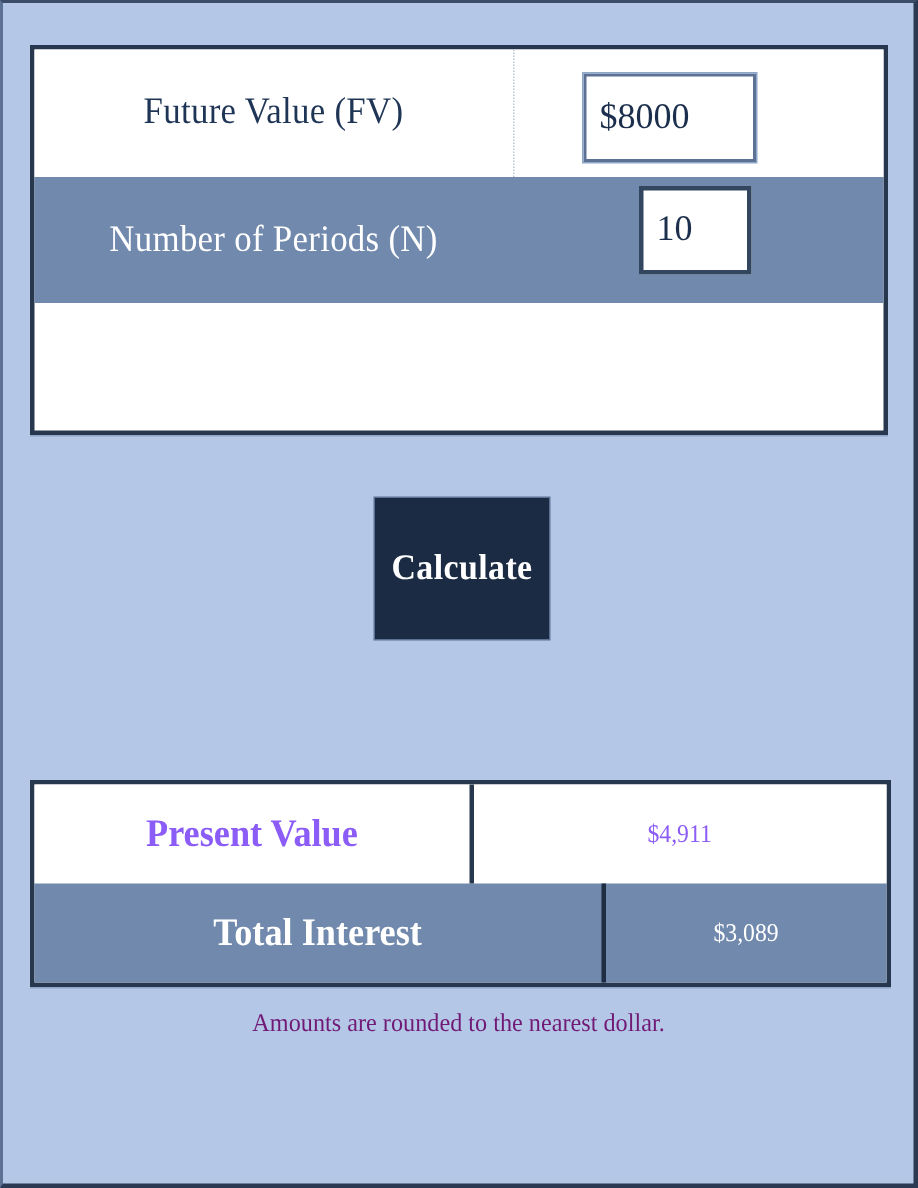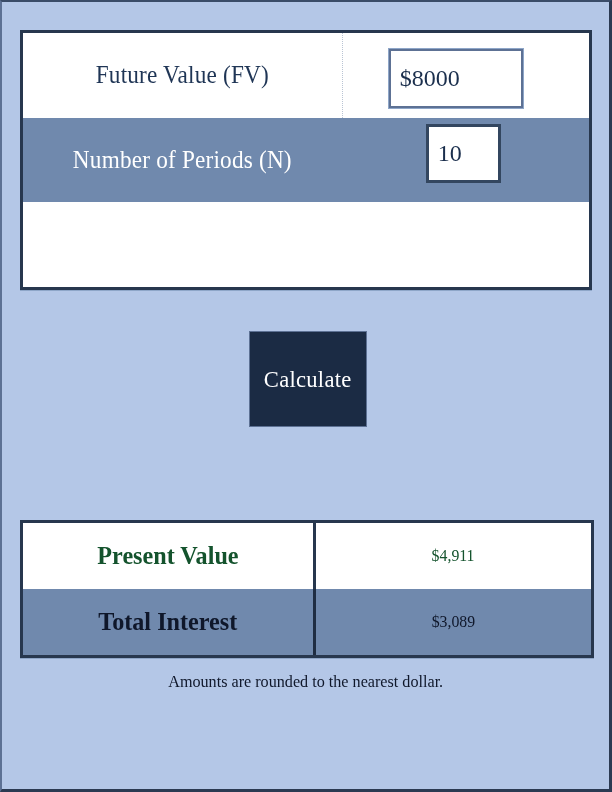--- a/index.html
+++ b/index.html
@@ -81,21 +81,21 @@
     background: #ffffff;
     box-sizing: border-box;
     display: flex;
     align-items: center;
     font-size: 24px;
     color: #1b2f4d;
   }
   .in-box.fv {
     left: 19px;
     top: 16px;
-    width: 134px;
+    width: 115px;
     height: 59px;
     border: 2px solid #5d7194;
     outline: 1px solid #8ea6c8;
     padding-left: 9px;
   }
   .in-box.n {
     left: 37px;
     top: 6px;
     width: 75px;
     height: 59px;
@@ -120,21 +120,21 @@
     position: absolute;
     left: 248px;
     top: 330px;
     width: 116px;
     height: 94px;
     background: #1b2b44;
     color: #ffffff;
     border: 0;
     font-family: "Liberation Serif", "DejaVu Serif", serif;
     font-size: 24px;
-    font-weight: normal;
+    font-weight: bold;
     letter-spacing: .3px;
     display: flex;
     align-items: center;
     justify-content: center;
     box-shadow: 0 0 0 1px #5d7194;
     cursor: pointer;
   }
   .calc-btn span { transform: scaleX(.94); }
 
   
@@ -170,33 +170,33 @@
   }
   .res-cell.label {
     width: 51%;
     font-size: 26px;
     font-weight: bold;
   }
   .res-cell.value {
     flex: 1;
     font-size: 17px;
   }
-  .res-row.white .res-cell { color: #14532d; align-items: center; }
-  .res-row.slate .res-cell { color: #0f172a; }
+  .res-row.white .res-cell { color: #8b5cf6; align-items: center; }
+  .res-row.slate .res-cell { color: #ffffff; margin-left: 44px; }
   .res-cell span { transform: scaleX(.93); display: inline-block; }
 
   
   .footnote {
     position: absolute;
     left: 0;
     right: 0;
     top: 670px;
     text-align: center;
     font-size: 17px;
-    color: #0f172a;
+    color: #701a75;
   }
   .footnote span { transform: scaleX(.95); display: inline-block; }
 </style>
 </head>
 <body>
 
 <div class="page">
 
   <div class="input-table">
 

